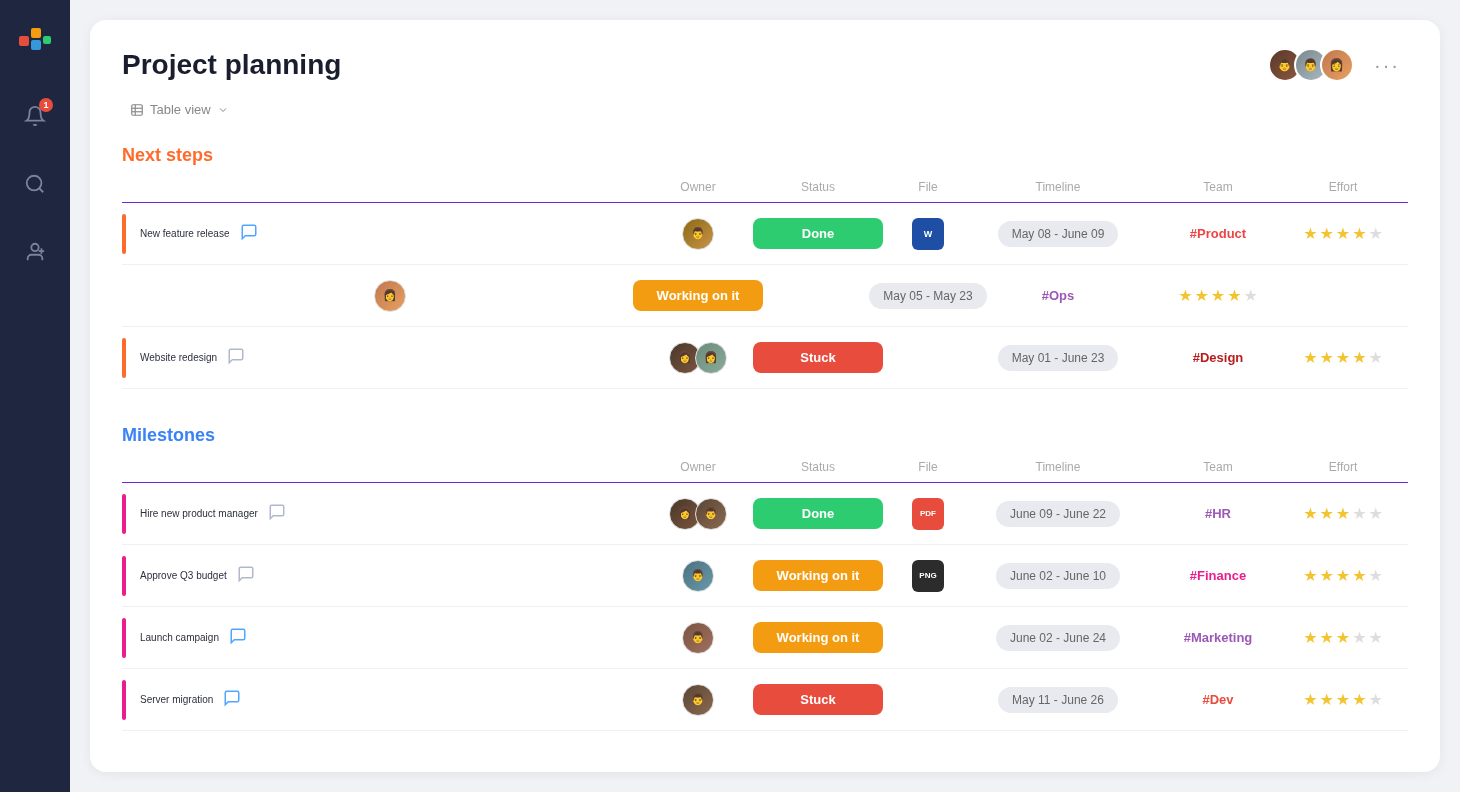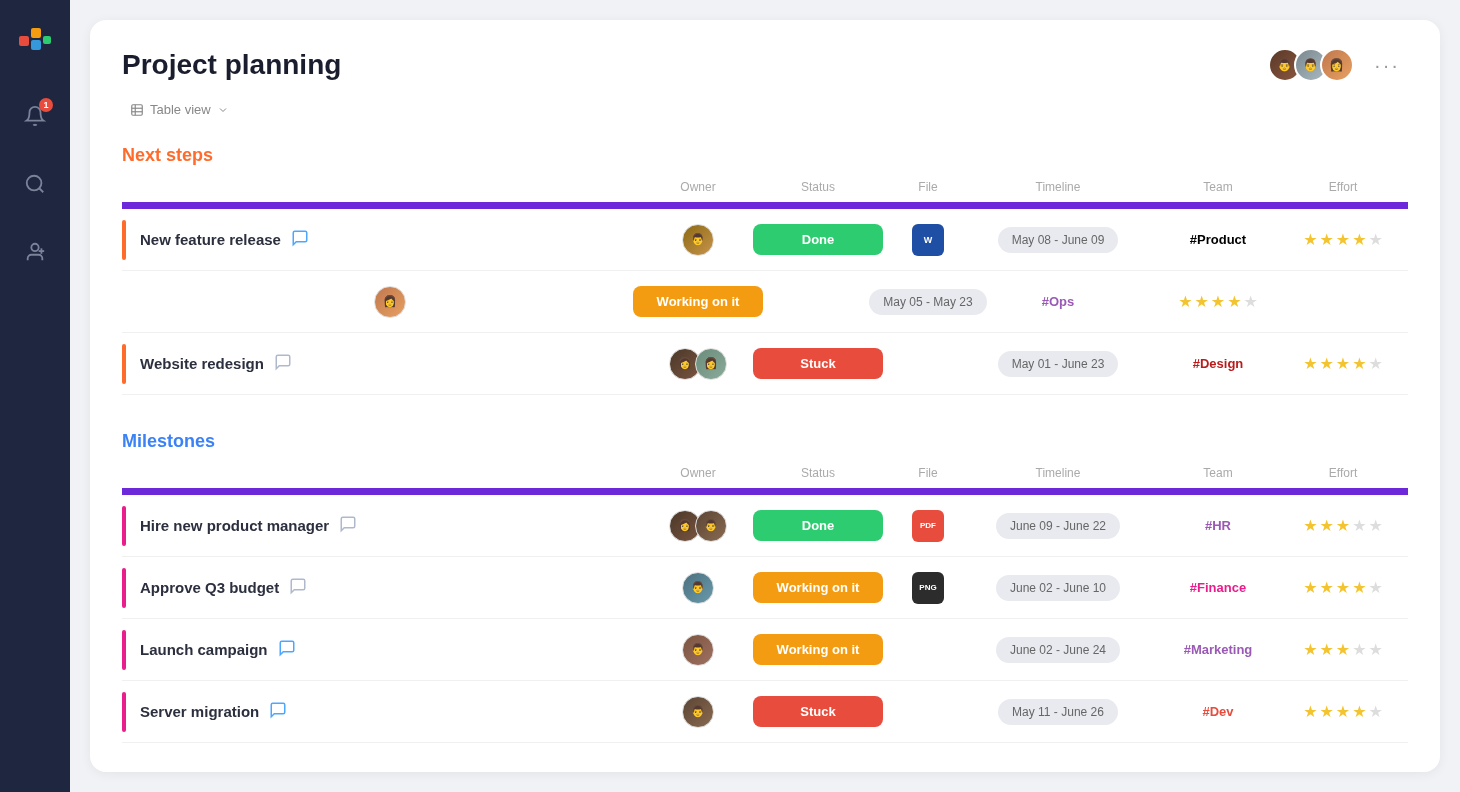--- a/index.html
+++ b/index.html
@@ -155,21 +155,21 @@
       font-size: 18px;
       font-weight: 700;
       margin-bottom: 14px;
     }
     .section-title.orange { color: #ff6b2b; }
     .section-title.pink { color: #3b82f6; }
     .table-header {
       display: grid;
       grid-template-columns: 1fr 80px 160px 60px 200px 120px 130px;
       padding: 0 0 8px 0;
-      border-bottom: 7px solid #6d28d9;
+      border-bottom: 1px solid #6d28d9;
       color: #aaa;
       font-size: 12px;
       font-weight: 500;
       text-align: center;
     }
     .table-header .col-name { text-align: left; }
     .table-row-container {
       display: grid;
       grid-template-columns: 1fr 80px 160px 60px 200px 120px 130px;
       align-items: center;
@@ -186,22 +186,22 @@
     .task-border {
       width: 4px;
       height: 40px;
       border-radius: 2px;
       margin-right: 14px;
       flex-shrink: 0;
     }
     .border-orange { background: #ff6b2b; }
     .border-pink { background: #e91e8c; }
     .task-name {
-      font-size: 15px;
-      font-weight: 700;
+      font-size: 10px;
+      font-weight: 400;
       color: #2c2f3e;
     }
     .task-comment-icon {
       margin-left: 10px;
       color: #b0b8cc;
     }
     .task-comment-icon svg { width: 18px; height: 18px; }
     .task-comment-icon.active { color: #4da6ff; }
 
     .owner-cell {
@@ -280,21 +280,21 @@
 
     .team-cell {
       display: flex;
       align-items: center;
       justify-content: center;
     }
     .team-label {
       font-size: 13px;
       font-weight: 600;
     }
-    .team-product { color: #000000; }
+    .team-product { color: #ef4444; }
     .team-ops { color: #9b59b6; }
     .team-design { color: #b91c1c; }
     .team-hr { color: #9b59b6; }
     .team-finance { color: #e91e8c; }
     .team-marketing { color: #9b59b6; }
     .team-dev { color: #e74c3c; }
 
     .effort-cell {
       display: flex;
       align-items: center;

